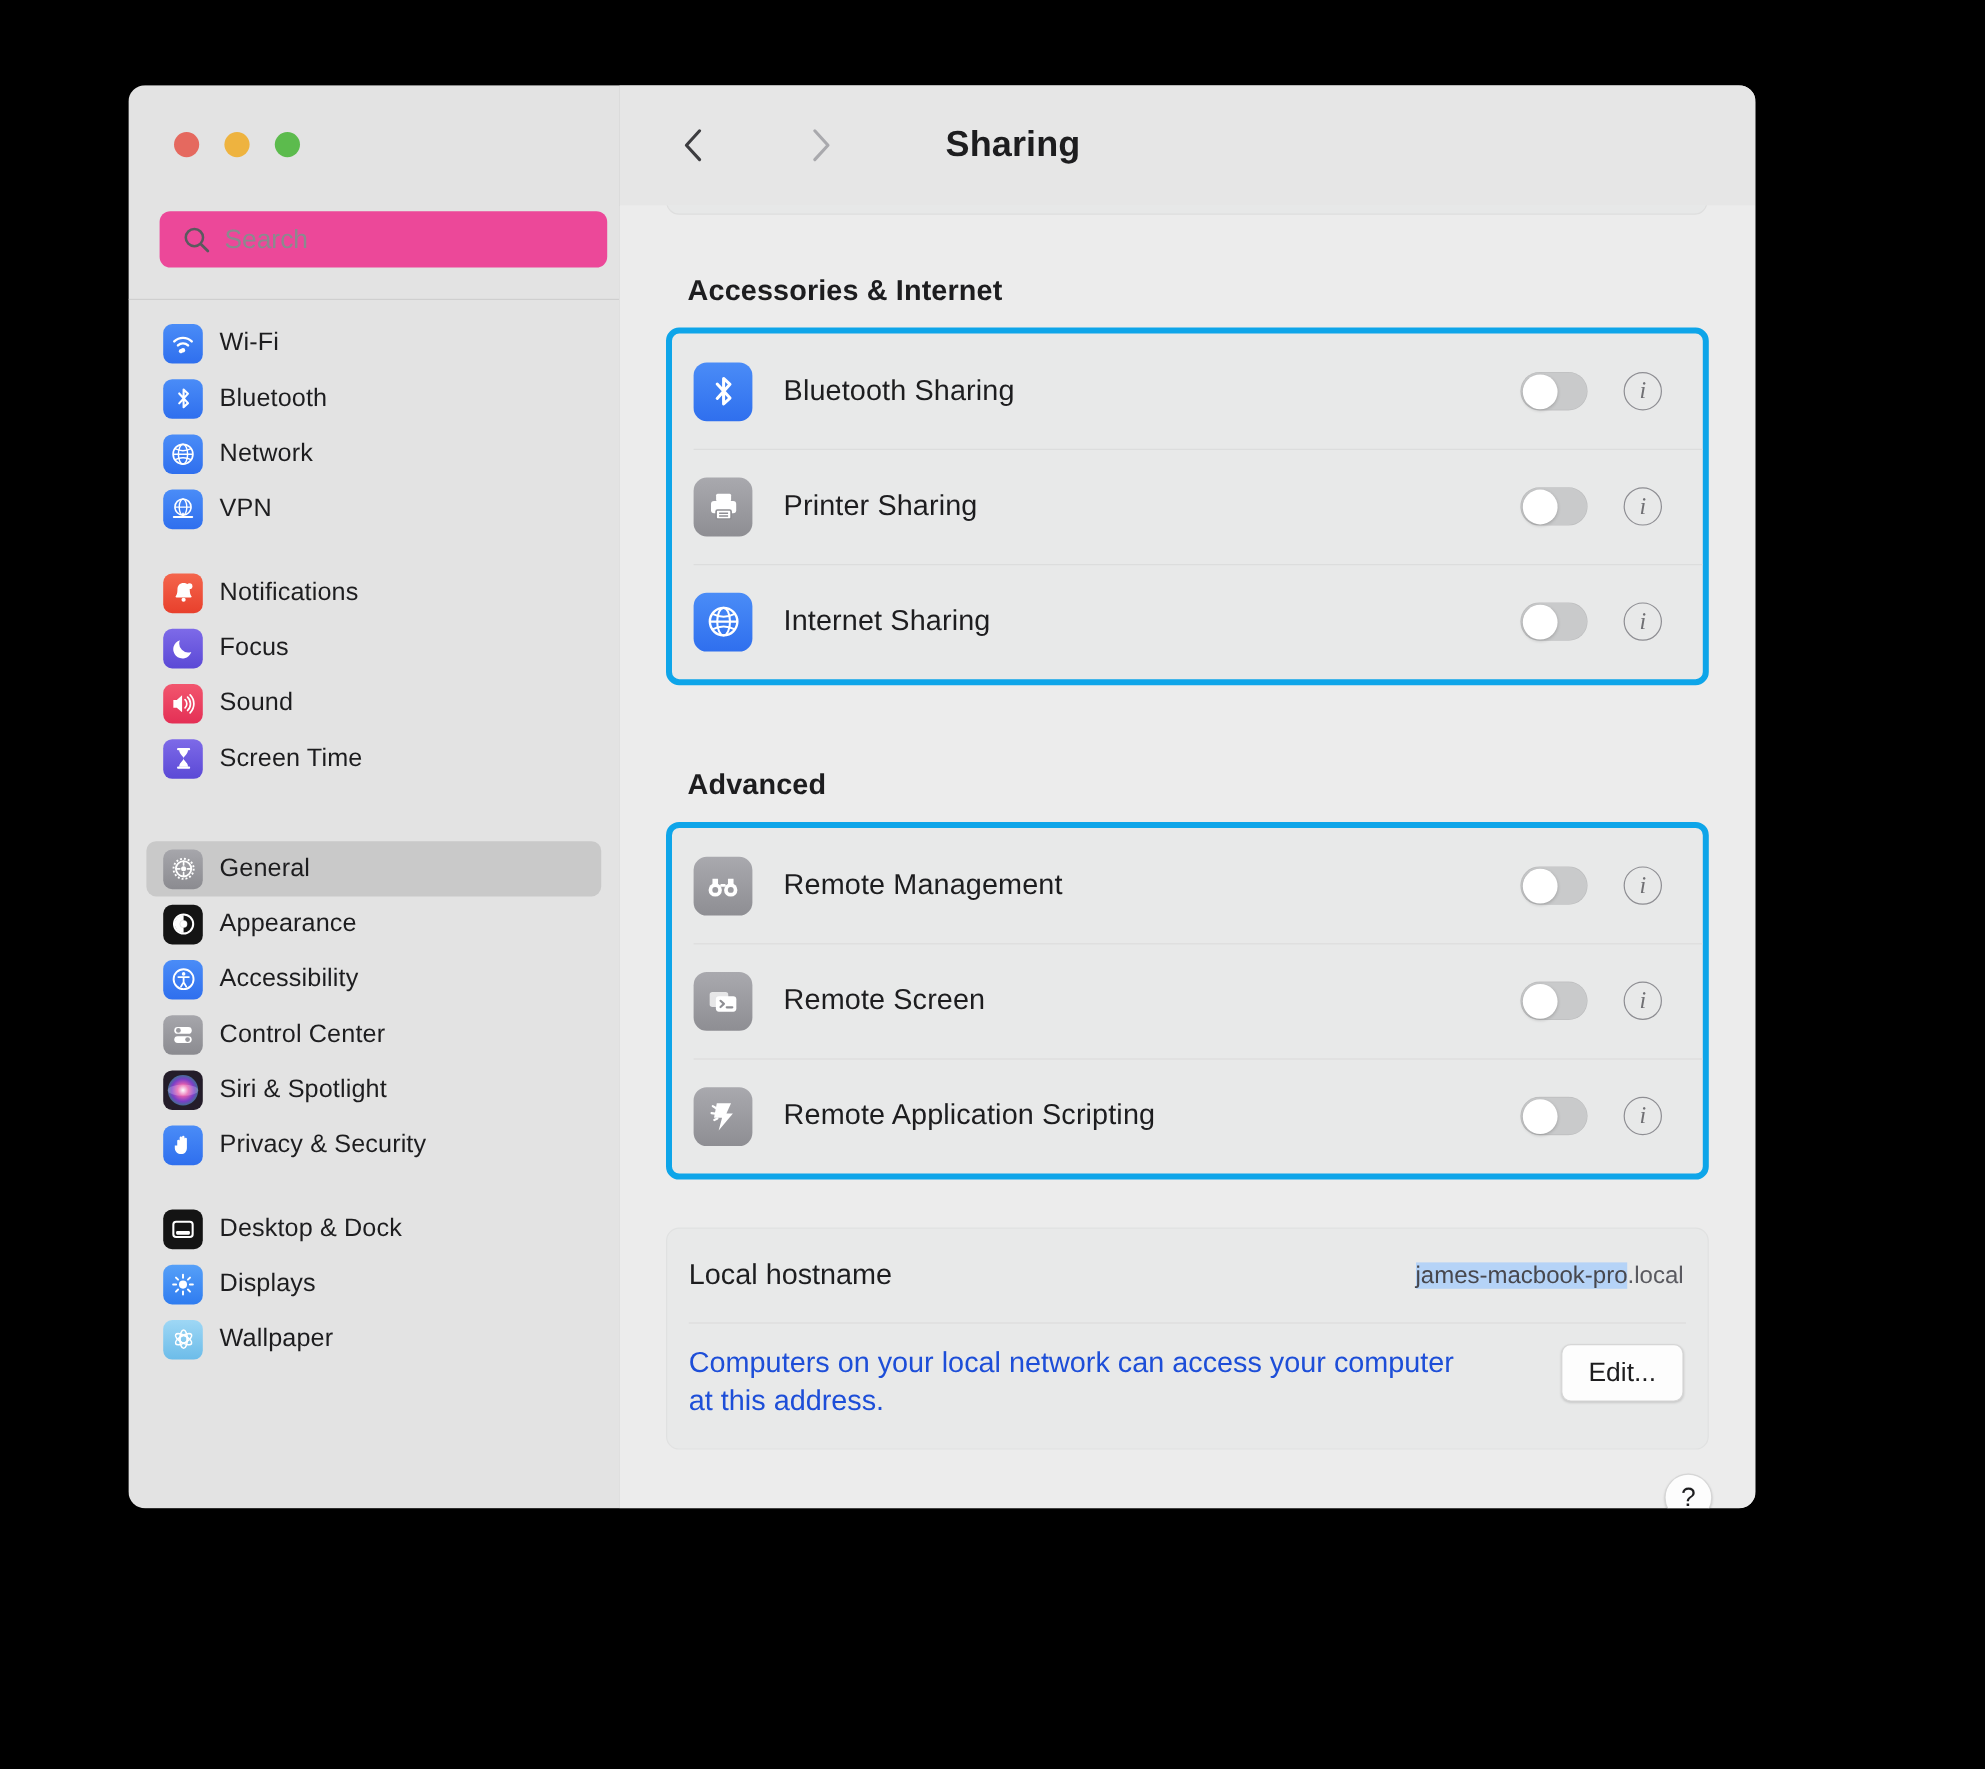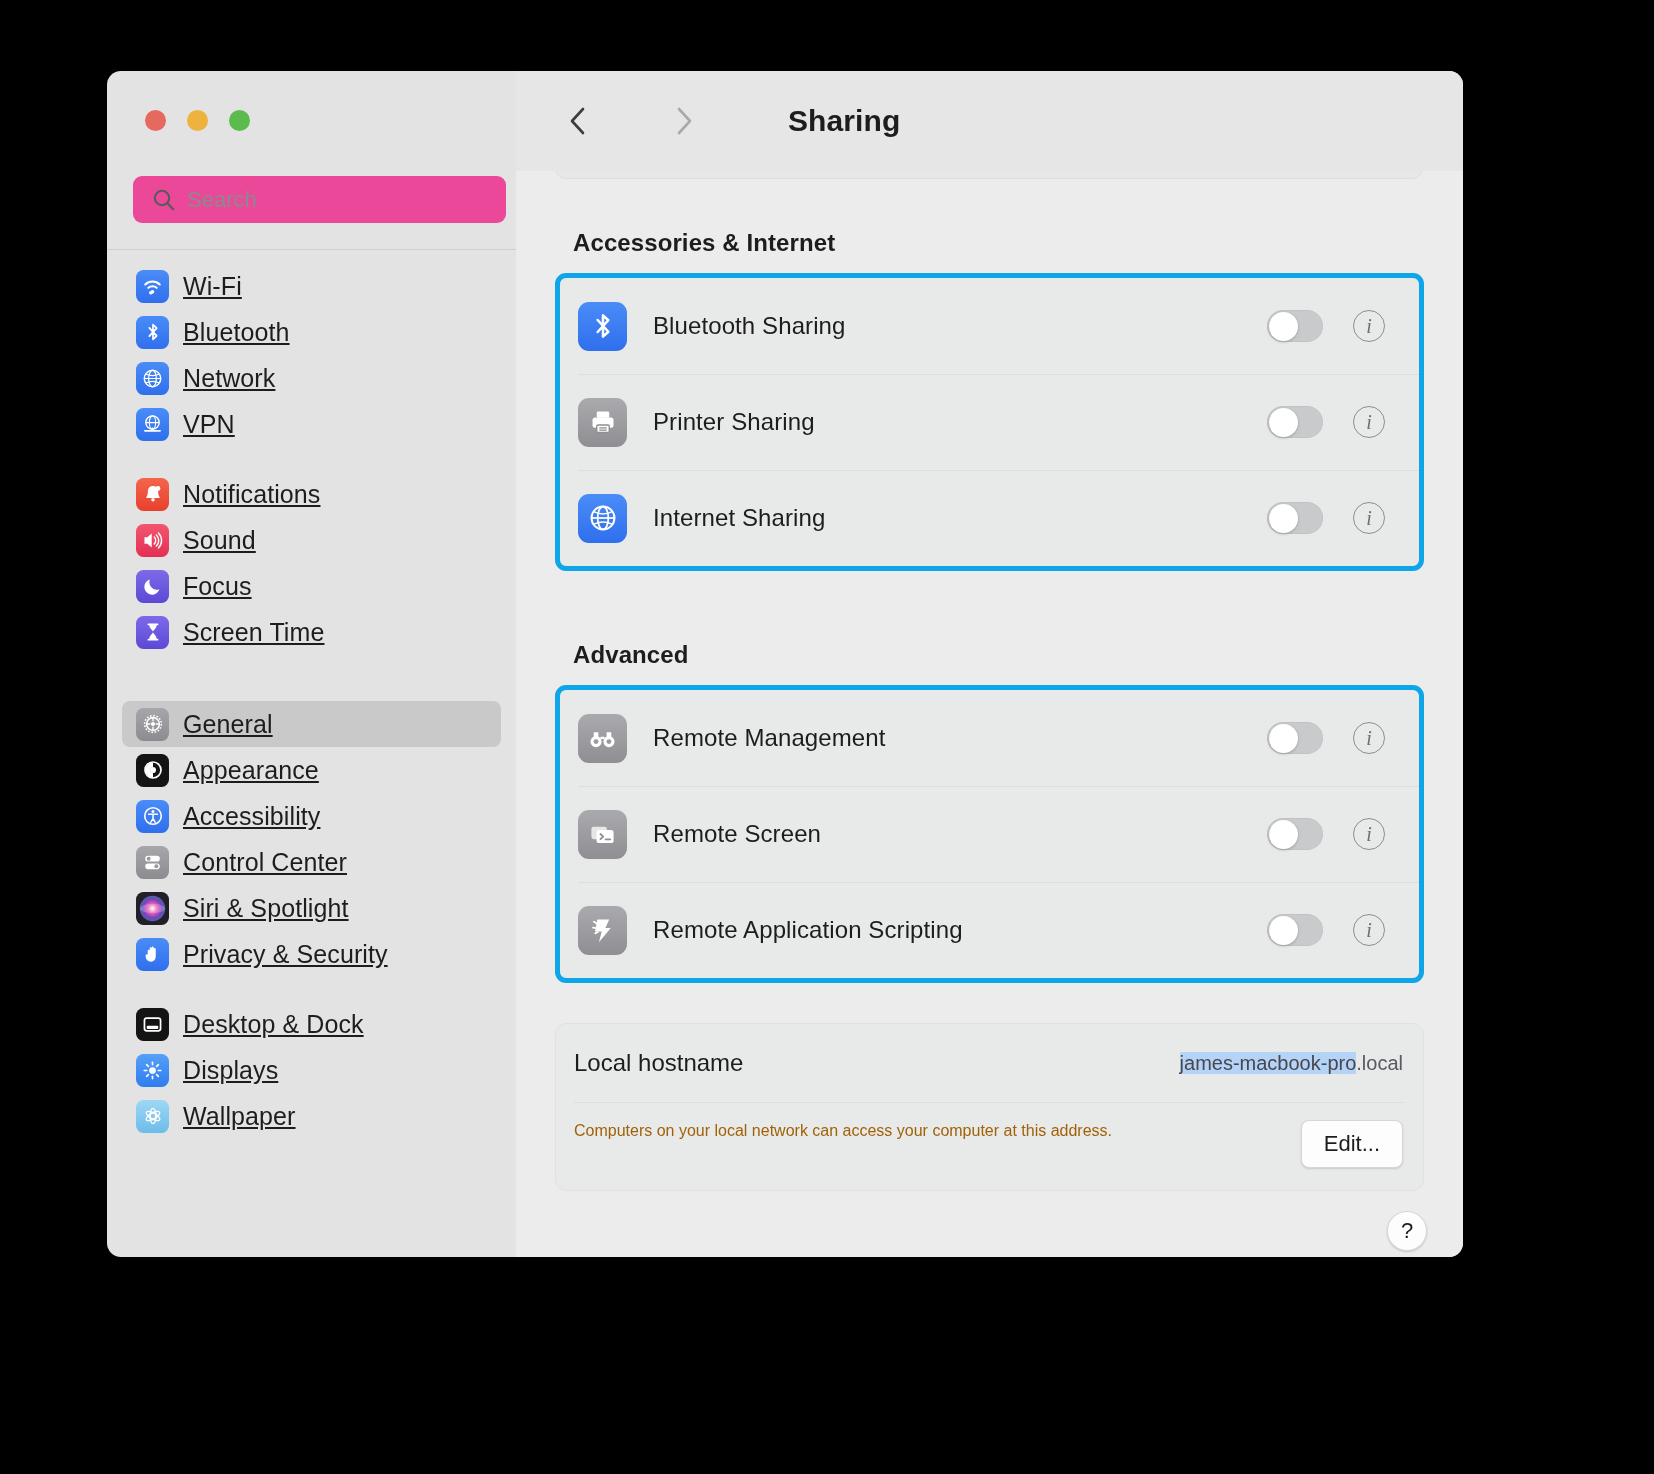--- a/index.html
+++ b/index.html
@@ -135,25 +135,24 @@
     margin-right: 14px;
     display: flex;
     align-items: center;
     justify-content: center;
     overflow: hidden;
     position: relative;
   }
   .nav-icon svg { display: block; }
 
   .nav-label {
-    font-size: 25px;
+    font-size: 21px;
     color: #1d1d1f;
     letter-spacing: 0.1px;
     white-space: nowrap;
-    text-decoration: underline;
   }
 
   
   .content {
     flex: 1 1 auto;
     background: #ececec;
     position: relative;
     overflow: hidden;
   }
 
@@ -341,22 +340,22 @@
   .hostname-desc-row::before {
     content: "";
     position: absolute;
     left: 18px;
     right: 18px;
     top: 0;
     height: 1px;
     background: #dcdddd;
   }
   .hostname-desc {
-    font-size: 16px;
-    color: #a16207;
+    font-size: 24px;
+    color: #1d4ed8;
     line-height: 1.35;
     max-width: 640px;
   }
   .edit-btn {
     background: #fdfdfd;
     border: 0.5px solid #d6d6d6;
     border-radius: 8px;
     font-size: 22px;
     color: #1d1d1f;
     padding: 10px 22px;
@@ -466,35 +465,35 @@
             <span class="nav-icon" style="background:linear-gradient(#f4654c,#e8402c)">
               <svg width="22" height="22" viewBox="0 0 24 24">
                   <path d="M12 3.2c-3.5 0-5.6 2.4-5.6 5.8 0 4.2-1.1 5.4-1.6 6.2-.3.5 0 1.1.7 1.1h13c.7 0 1-.6.7-1.1-.5-.8-1.6-2-1.6-6.2 0-3.4-2.1-5.8-5.6-5.8z" fill="#fff"></path>
                   <circle cx="12" cy="18.3" r="1.9" fill="#fff"></circle>
                   <circle cx="17.4" cy="6" r="2.6" fill="#fff"></circle>
                 </svg>
             </span>
             <span class="nav-label">Notifications</span>
           </div>
           <div class="nav-item">
+            <span class="nav-icon" style="background:linear-gradient(#7d6ae8,#5b49d6)">
+              <svg width="22" height="22" viewBox="0 0 24 24">
+                  <path d="M19 15.6A8.2 8.2 0 018.6 5a8.4 8.4 0 1010.4 10.6z" fill="#fff"></path>
+                </svg>
+            </span>
+            <span class="nav-label">Focus</span>
+          </div>
+          <div class="nav-item">
             <span class="nav-icon" style="background:linear-gradient(#f2566e,#e42f55)">
               <svg width="23" height="23" viewBox="0 0 24 24">
                   <path d="M11.2 4.6L6.6 8.6H3.6v6.8h3l4.6 4V4.6z" fill="#fff"></path>
                   <path d="M13.8 8.4a5 5 0 010 7.2M16 6.2a8 8 0 010 11.6M18.2 4.2a11 11 0 010 15.6" fill="none" stroke="#fff" stroke-width="1.5" stroke-linecap="round"></path>
                 </svg>
             </span>
             <span class="nav-label">Sound</span>
-          </div>
-          <div class="nav-item">
-            <span class="nav-icon" style="background:linear-gradient(#7d6ae8,#5b49d6)">
-              <svg width="22" height="22" viewBox="0 0 24 24">
-                  <path d="M19 15.6A8.2 8.2 0 018.6 5a8.4 8.4 0 1010.4 10.6z" fill="#fff"></path>
-                </svg>
-            </span>
-            <span class="nav-label">Focus</span>
           </div>
           <div class="nav-item">
             <span class="nav-icon" style="background:linear-gradient(#7d6ae8,#5b49d6)">
               <svg width="22" height="22" viewBox="0 0 24 24">
                   <path d="M7 3.6h10M7 20.4h10" stroke="#fff" stroke-width="2" stroke-linecap="round"></path>
                   <path d="M8 4.4c0 4 4 5.6 4 7.6s-4 3.6-4 7.6h8c0-4-4-5.6-4-7.6s4-3.6 4-7.6H8z" fill="#fff"></path>
                 </svg>
             </span>
             <span class="nav-label">Screen Time</span>
           </div>

